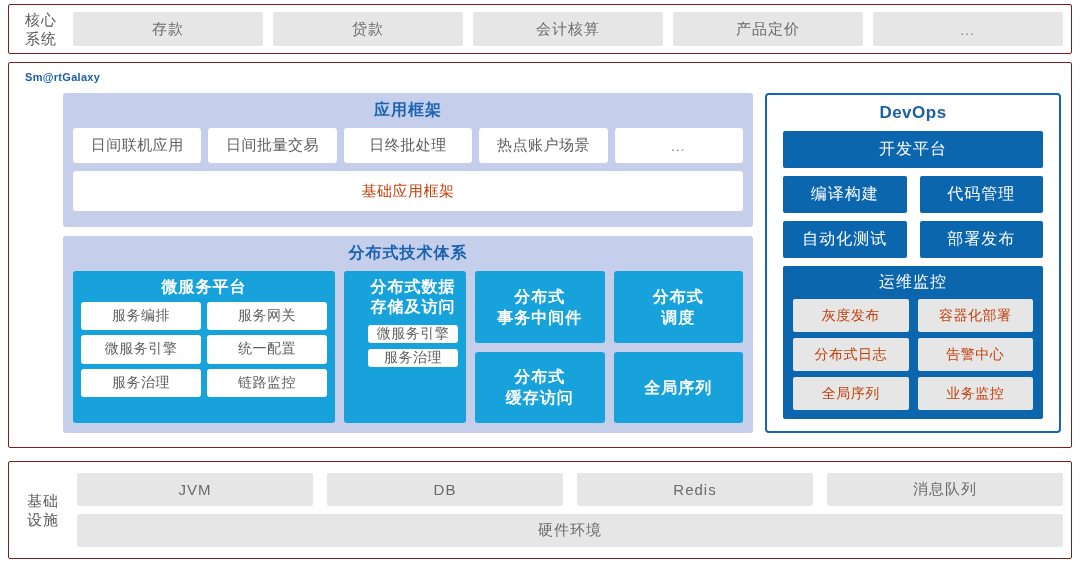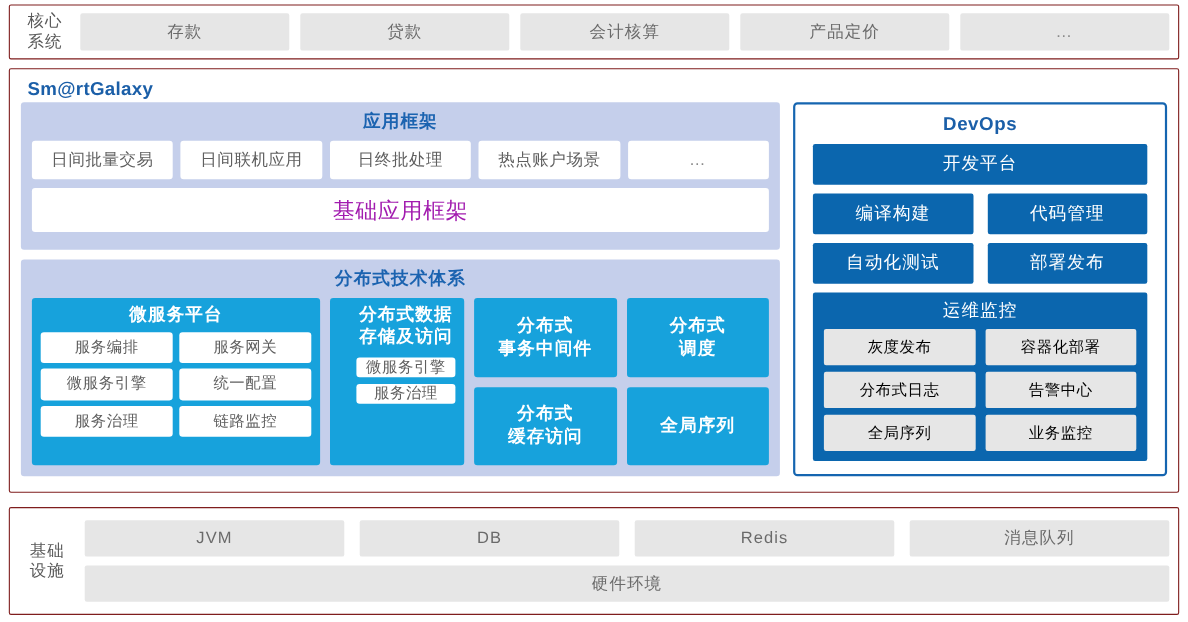--- a/index.html
+++ b/index.html
@@ -74,32 +74,33 @@
   
   .platform {
     position: absolute;
     left: 8px;
     top: 62px;
     width: 1064px;
     height: 386px;
     padding: 6px 10px 10px 10px;
   }
   .brand {
-    font-size: 17px;
+    font-size: 11px;
     font-weight: bold;
     color: #1b5fa8;
     letter-spacing: 0.3px;
     padding: 2px 0 5px 6px;
     height: 24px;
     box-sizing: border-box;
   }
   .platform-body {
     display: flex;
     gap: 12px;
     height: 340px;
+    margin-left: 44px;
   }
   .left-col {
     flex: 0 0 690px;
     display: flex;
     flex-direction: column;
     gap: 9px;
   }
   .right-col {
     flex: 1 1 auto;
     display: flex;
@@ -142,22 +143,22 @@
     letter-spacing: 0.5px;
   }
   .white-chip.dots { color: #8a8a8a; letter-spacing: 2px; }
   .white-wide {
     height: 40px;
     background: #ffffff;
     border-radius: 3px;
     display: flex;
     align-items: center;
     justify-content: center;
-    font-size: 20px;
-    color: #a21caf;
+    font-size: 15px;
+    color: #c2410c;
     letter-spacing: 0.5px;
   }
 
   
   .dist-panel {
     height: 197px;
     display: flex;
     flex-direction: column;
   }
   .dist-grid {
@@ -305,21 +306,21 @@
     grid-template-columns: 1fr 1fr;
     gap: 6px 9px;
   }
   .ops-chip {
     background: #e6e6e6;
     border-radius: 2px;
     display: flex;
     align-items: center;
     justify-content: center;
     font-size: 14px;
-    color: #000000;
+    color: #c2410c;
     letter-spacing: 0.5px;
   }
 
   
   .infra-band {
     position: absolute;
     left: 8px;
     top: 461px;
     width: 1064px;
     height: 98px;
@@ -381,22 +382,22 @@
   <div class="platform frame">
     <div class="brand">Sm@rtGalaxy</div>
 
     <div class="platform-body">
 
       <div class="left-col">
 
         <div class="blue-panel app-panel">
           <div class="panel-title">应用框架</div>
           <div class="white-chip-row">
+            <div class="white-chip">日间联机应用</div>
             <div class="white-chip">日间批量交易</div>
-            <div class="white-chip">日间联机应用</div>
             <div class="white-chip">日终批处理</div>
             <div class="white-chip">热点账户场景</div>
             <div class="white-chip dots">…</div>
           </div>
           <div class="white-wide">基础应用框架</div>
         </div>
 
         <div class="blue-panel dist-panel">
           <div class="panel-title cyan-title">分布式技术体系</div>
 

